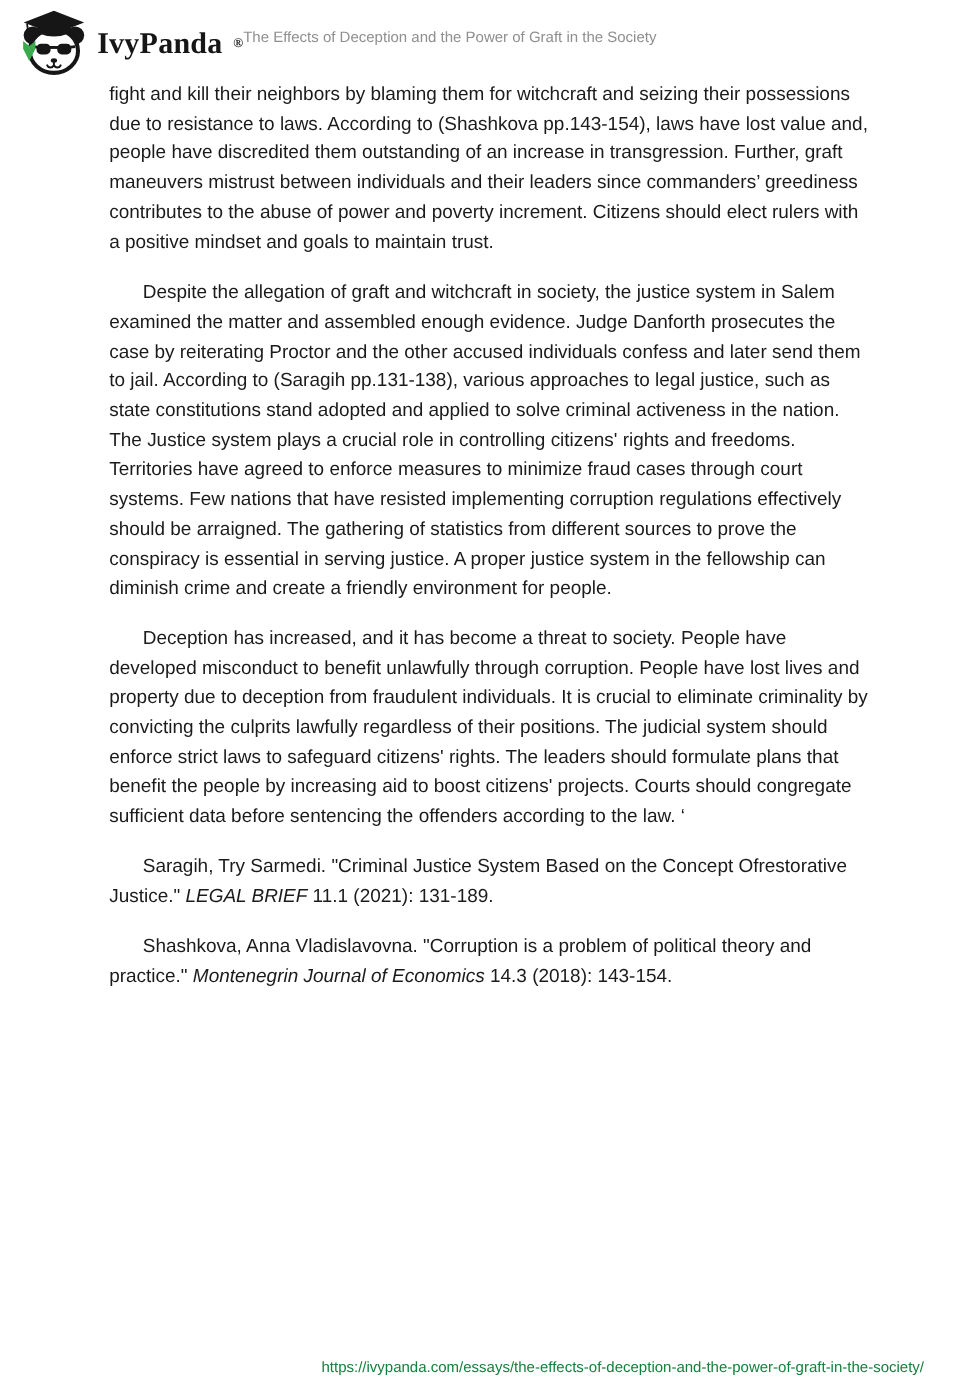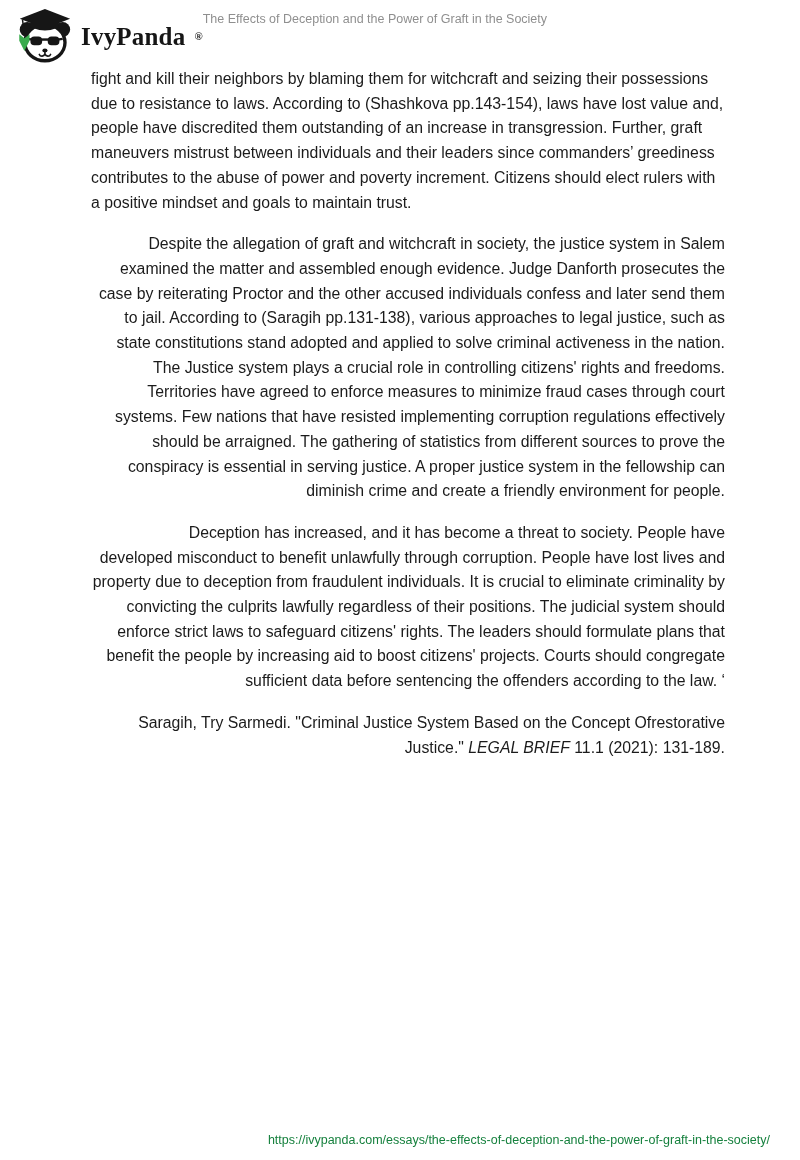--- a/index.html
+++ b/index.html
@@ -44,39 +44,38 @@
     line-height: 1;
   }
   .logo-reg {
     font-family: "Liberation Serif", "DejaVu Serif", serif;
     font-weight: 700;
     font-size: 11px;
     color: #161616;
     vertical-align: 13px;
   }
   .doc-title {
-    margin-top: 4px;
+    margin-top: 16px;
     font-size: 12.5px;
     color: #8f8f8f;
   }
 
   
   .content {
     margin: 7px 75px 0 75px;
     width: 650px;
     color: #1b1b1b;
     font-size: 15.8px;
     line-height: 24.7px;
   }
   .para {
     margin: 0 0 17px 16px;
   }
   .para.indented {
     text-indent: 28px;
-    text-align: right;
   }
   .work-cited-heading {
     font-size: 25px;
     font-weight: 700;
     color: #181818;
     line-height: 30px;
     margin: 19px 0 27px 0;
   }
   .citation em {
   }
@@ -129,19 +128,20 @@
   </div>
 
   <div class="content">
     <p class="para">fight and kill their neighbors by blaming them for witchcraft and seizing their possessions due to resistance to laws. According to (Shashkova pp.143-154), laws have lost value and, people have discredited them outstanding of an increase in transgression. Further, graft maneuvers mistrust between individuals and their leaders since commanders’ greediness contributes to the abuse of power and poverty increment. Citizens should elect rulers with a positive mindset and goals to maintain trust.</p>
     <p class="para indented">Despite the allegation of graft and witchcraft in society, the justice system in Salem examined the matter and assembled enough evidence. Judge Danforth prosecutes the case by reiterating Proctor and the other accused individuals confess and later send them to jail. According to (Saragih pp.131-138), various approaches to legal justice, such as state constitutions stand adopted and applied to solve criminal activeness in the nation. The Justice system plays a crucial role in controlling citizens' rights and freedoms. Territories have agreed to enforce measures to minimize fraud cases through court systems. Few nations that have resisted implementing corruption regulations effectively should be arraigned. The gathering of statistics from different sources to prove the conspiracy is essential in serving justice. A proper justice system in the fellowship can diminish crime and create a friendly environment for people.</p>
     <p class="para indented">Deception has increased, and it has become a threat to society. People have developed misconduct to benefit unlawfully through corruption. People have lost lives and property due to deception from fraudulent individuals. It is crucial to eliminate criminality by convicting the culprits lawfully regardless of their positions. The judicial system should enforce strict laws to safeguard citizens' rights. The leaders should formulate plans that benefit the people by increasing aid to boost citizens' projects. Courts should congregate sufficient data before sentencing the offenders according to the law. ‘</p>
 
 
     <p class="para indented citation"><span>Saragih, Try Sarmedi. "Criminal Justice System Based on the Concept Ofrestorative Justice." </span><em>LEGAL BRIEF</em><span> 11.1 (2021): 131-189.</span></p>
 
+    <p class="para indented citation"><span>Shashkova, Anna Vladislavovna. "Corruption is a problem of political theory and practice." </span><em>Montenegrin Journal of Economics</em><span> 14.3 (2018): 143-154.</span></p>
   </div>
 
   <div class="footer">
     <span class="footer-url">https://ivypanda.com/essays/the-effects-of-deception-and-the-power-of-graft-in-the-society/</span>
   </div>
 
 </div>
 
 </body></html>

